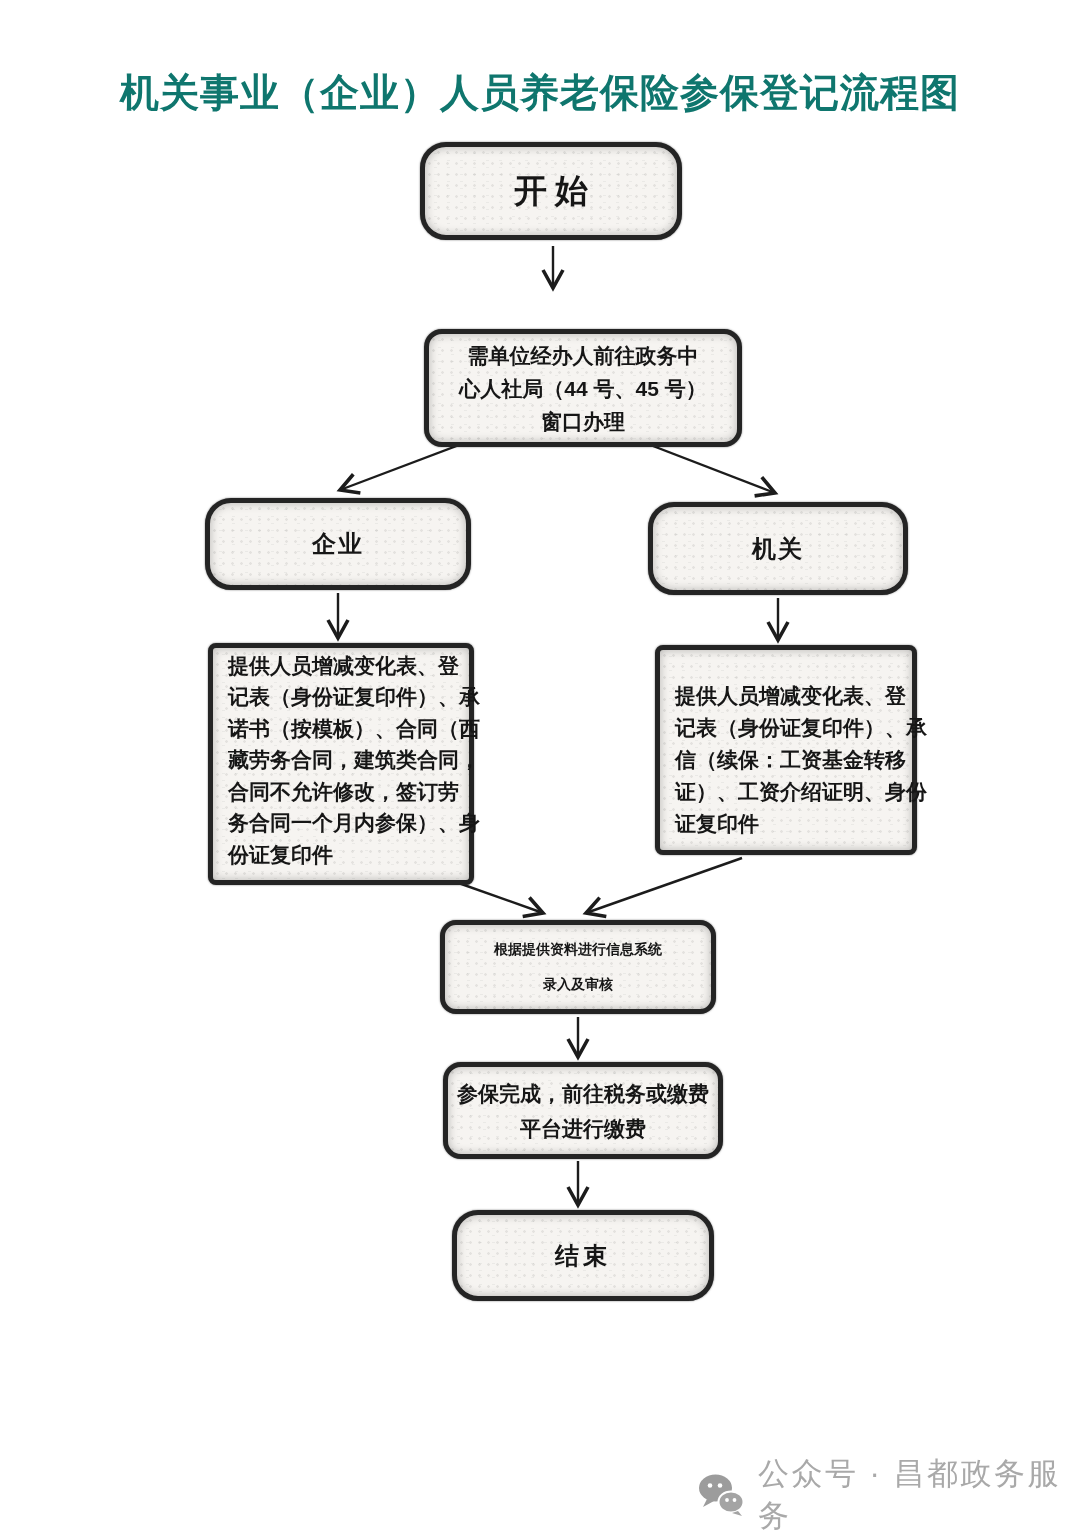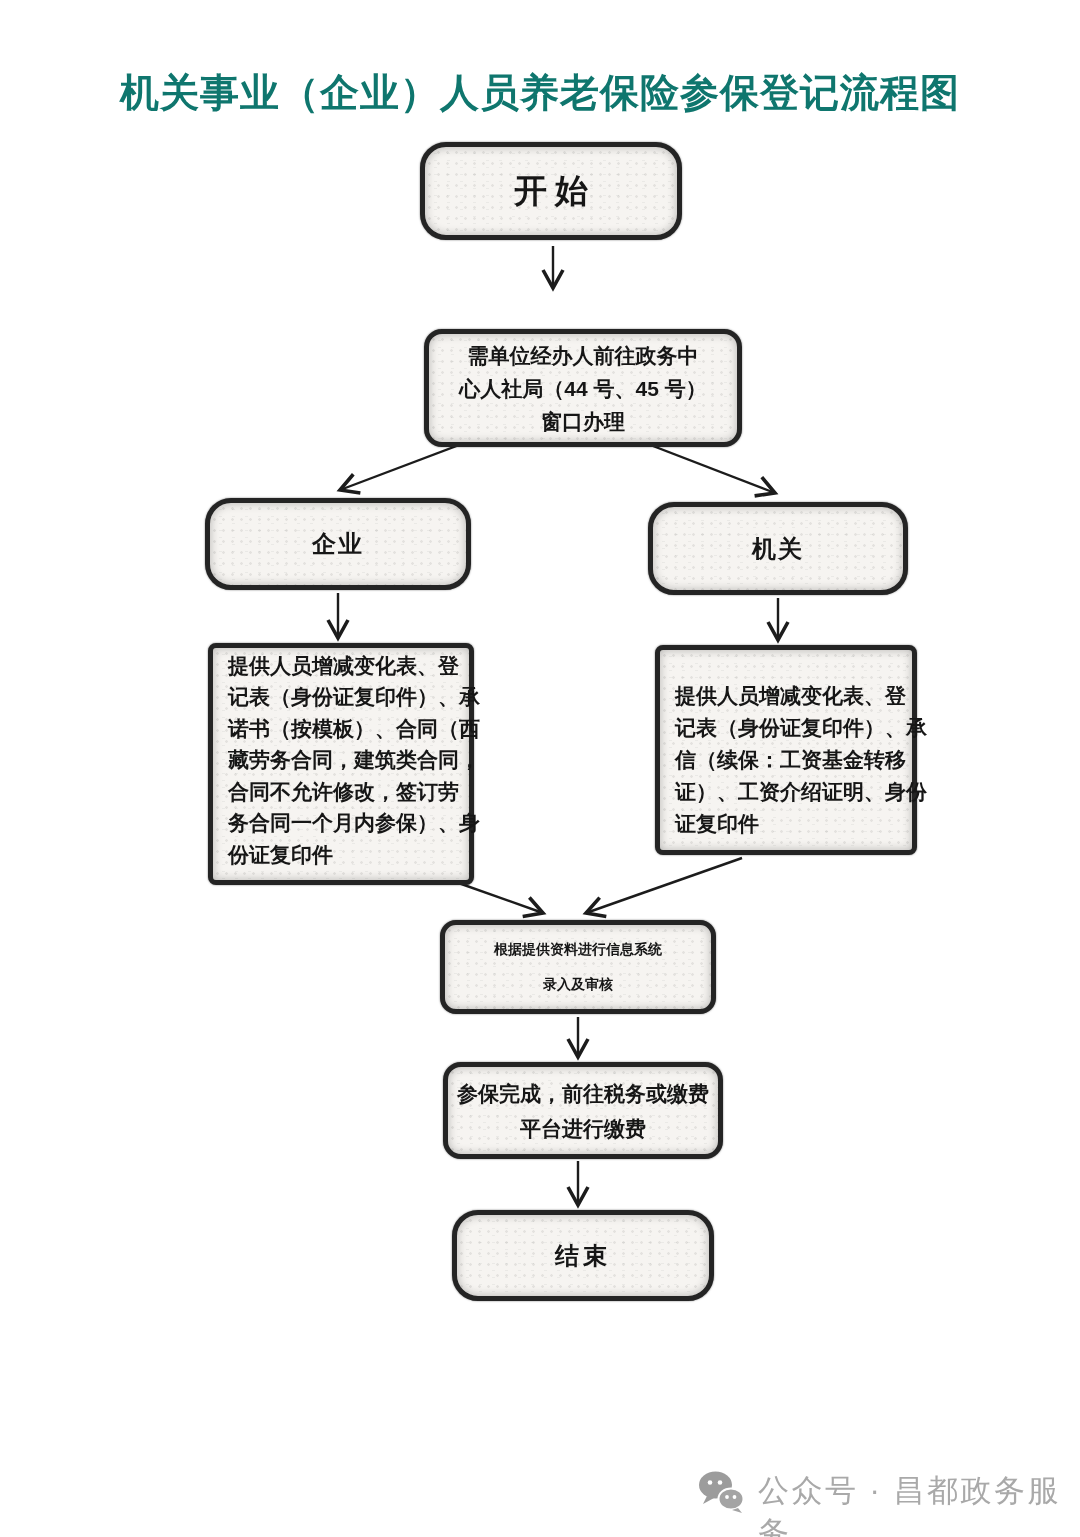--- a/index.html
+++ b/index.html
@@ -35,21 +35,21 @@
   .node-enterprise{left:205px;top:498px;width:266px;height:92px;font-size:24px;letter-spacing:2px;}
   .node-agency{left:648px;top:502px;width:260px;height:93px;font-size:24px;letter-spacing:2px;}
   .node-docs{justify-content:flex-end;align-items:flex-start;text-align:left;border-radius:8px;}
   .node-enterprise-docs{left:208px;top:643px;width:266px;height:242px;font-size:21px;line-height:31.5px;padding:15px 12px 10px 15px;}
   .node-agency-docs{left:655px;top:645px;width:262px;height:210px;font-size:21px;line-height:32px;padding:16px 10px 10px 15px;}
   .node-review{left:440px;top:920px;width:276px;height:94px;font-size:14px;line-height:35px;border-radius:16px;}
   .node-payment{left:443px;top:1062px;width:280px;height:97px;font-size:21px;line-height:35px;border-radius:18px;}
   .node-end{left:452px;top:1210px;width:262px;height:91px;font-size:24px;letter-spacing:4px;}
   .footer{
     position:absolute;left:698px;top:1470px;height:50px;
-    display:flex;gap:12px;
+    display:flex;align-items:center;gap:12px;
   }
   .footer-label{
     font-size:31px;color:#a9a9a9;letter-spacing:2.5px;font-weight:400;
   }
 </style>
 </head>
 <body>
 
 <div class="page">
 

